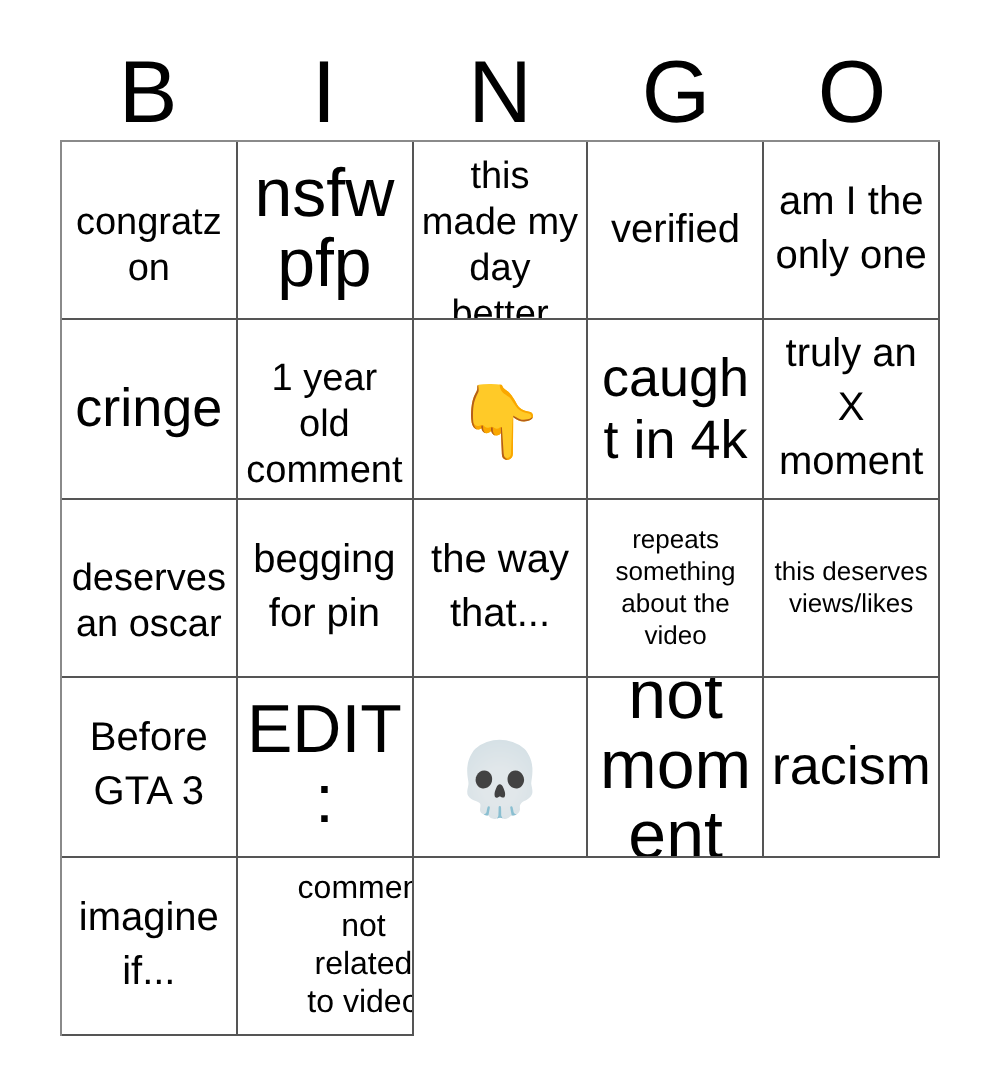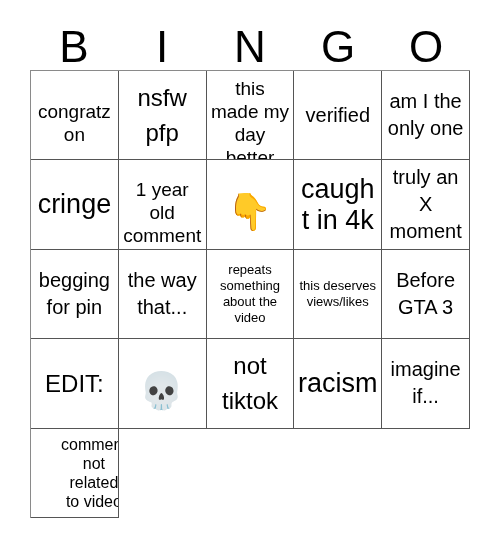--- a/index.html
+++ b/index.html
@@ -79,21 +79,21 @@
     display: block;
     width: 100%;
     color: #000000;
     font-family: "Liberation Sans", sans-serif;
     font-weight: 400;
     word-wrap: break-word;
     overflow-wrap: break-word;
   }
 
   
-  .fs-xxl .cell-text { font-size: 24px; line-height: 35px; }
+  .fs-xxl .cell-text { font-size: 34px; line-height: 35px; }
   .fs-xl  .cell-text { font-size: 27px; line-height: 31px; }
   .fs-lg  .cell-text { font-size: 20px; line-height: 27px; }
   .fs-md  .cell-text { font-size: 19px; line-height: 23px; margin-top: 15px; }
   .fs-sm  .cell-text { font-size: 16px; line-height: 19px; margin-left: 39px; }
   .fs-xs  .cell-text { font-size: 13px; line-height: 16px; }
 
   .cell-emoji .cell-text {
     font-size: 36px;
     line-height: 40px;
     font-family: "DejaVu Sans", sans-serif;
@@ -136,20 +136,23 @@
       </div>
       <div class="cell fs-md cell-emoji">
         <span class="cell-text">👇</span>
       </div>
       <div class="cell fs-xl">
         <span class="cell-text">caught in 4k</span>
       </div>
       <div class="cell fs-lg">
         <span class="cell-text">truly an X moment</span>
       </div>
+      <div class="cell fs-md">
+        <span class="cell-text">deserves an oscar</span>
+      </div>
       <div class="cell fs-lg">
         <span class="cell-text">begging for pin</span>
       </div>
       <div class="cell fs-lg">
         <span class="cell-text">the way that...</span>
       </div>
       <div class="cell fs-xs">
         <span class="cell-text">repeats something about the video</span>
       </div>
       <div class="cell fs-xs">
@@ -158,21 +161,21 @@
       <div class="cell fs-lg">
         <span class="cell-text">Before GTA 3</span>
       </div>
       <div class="cell fs-xxl">
         <span class="cell-text">EDIT:</span>
       </div>
       <div class="cell fs-md cell-emoji">
         <span class="cell-text">💀</span>
       </div>
       <div class="cell fs-xxl">
-        <span class="cell-text">not tiktok</span>
+        <span class="cell-text">not moment</span>
       </div>
       <div class="cell fs-xl">
         <span class="cell-text">racism</span>
       </div>
       <div class="cell fs-lg">
         <span class="cell-text">imagine if...</span>
       </div>
       <div class="cell fs-sm">
         <span class="cell-text">comment not related to video</span>
       </div>

